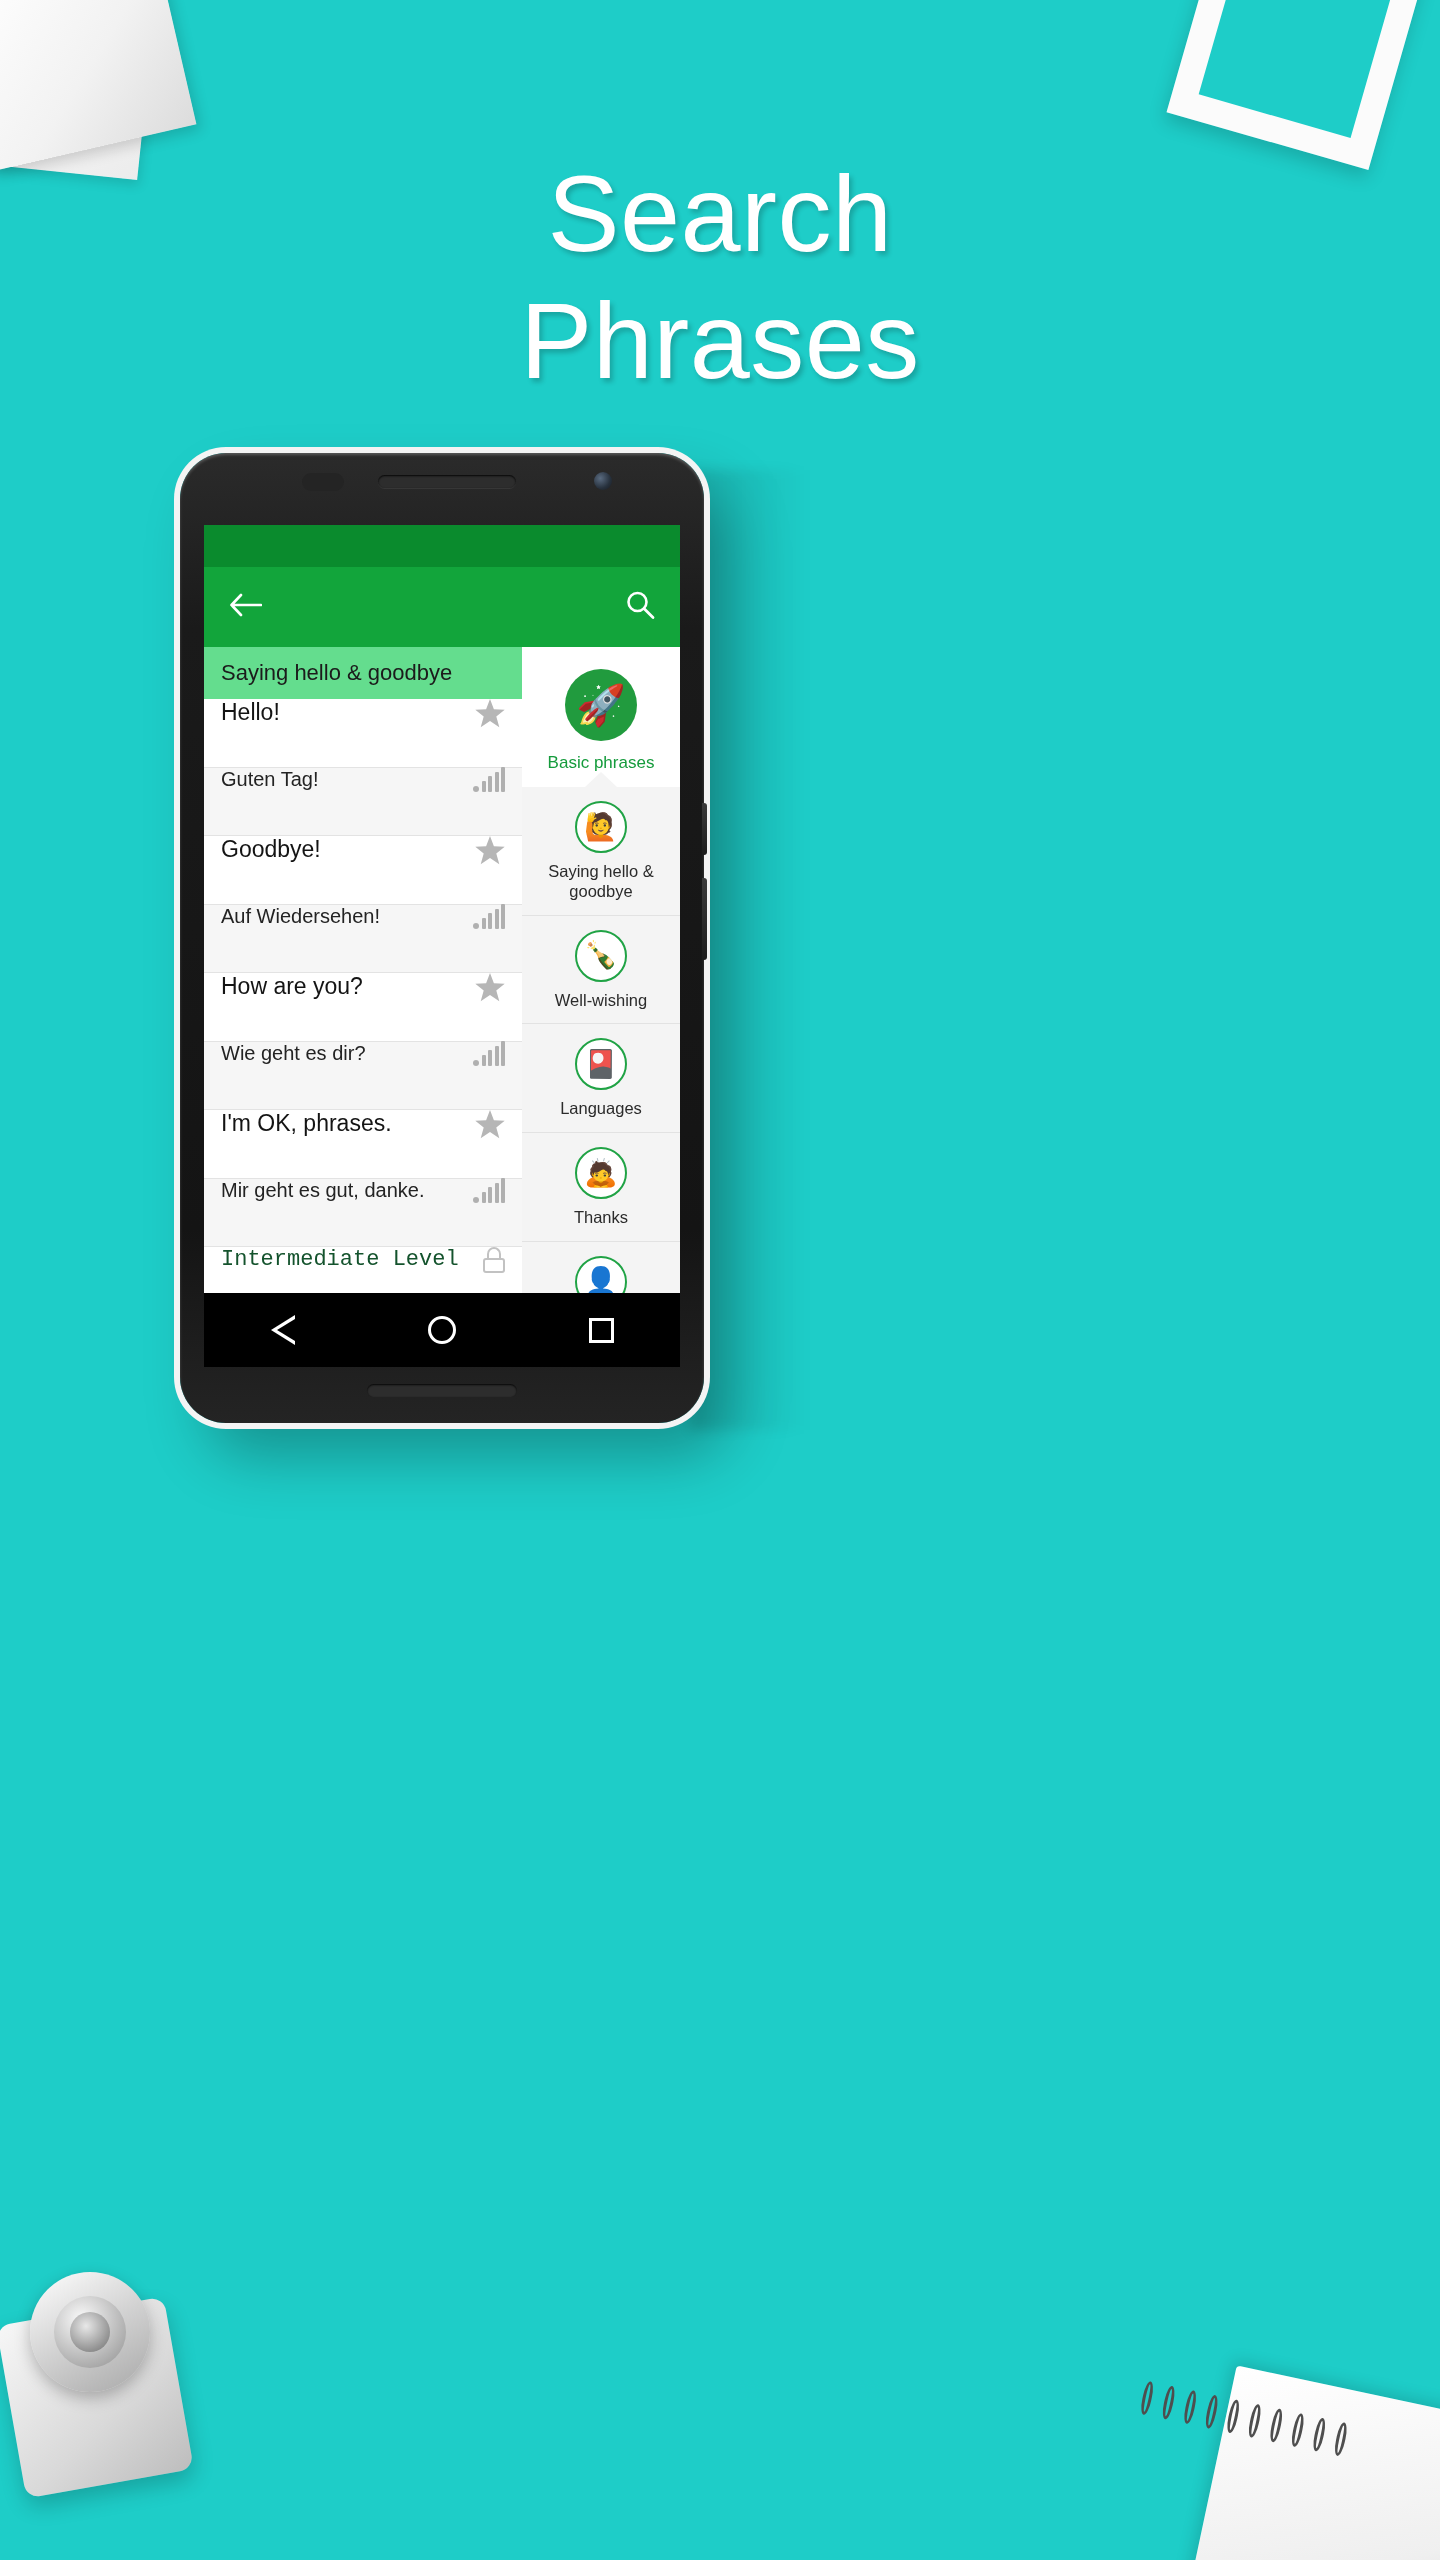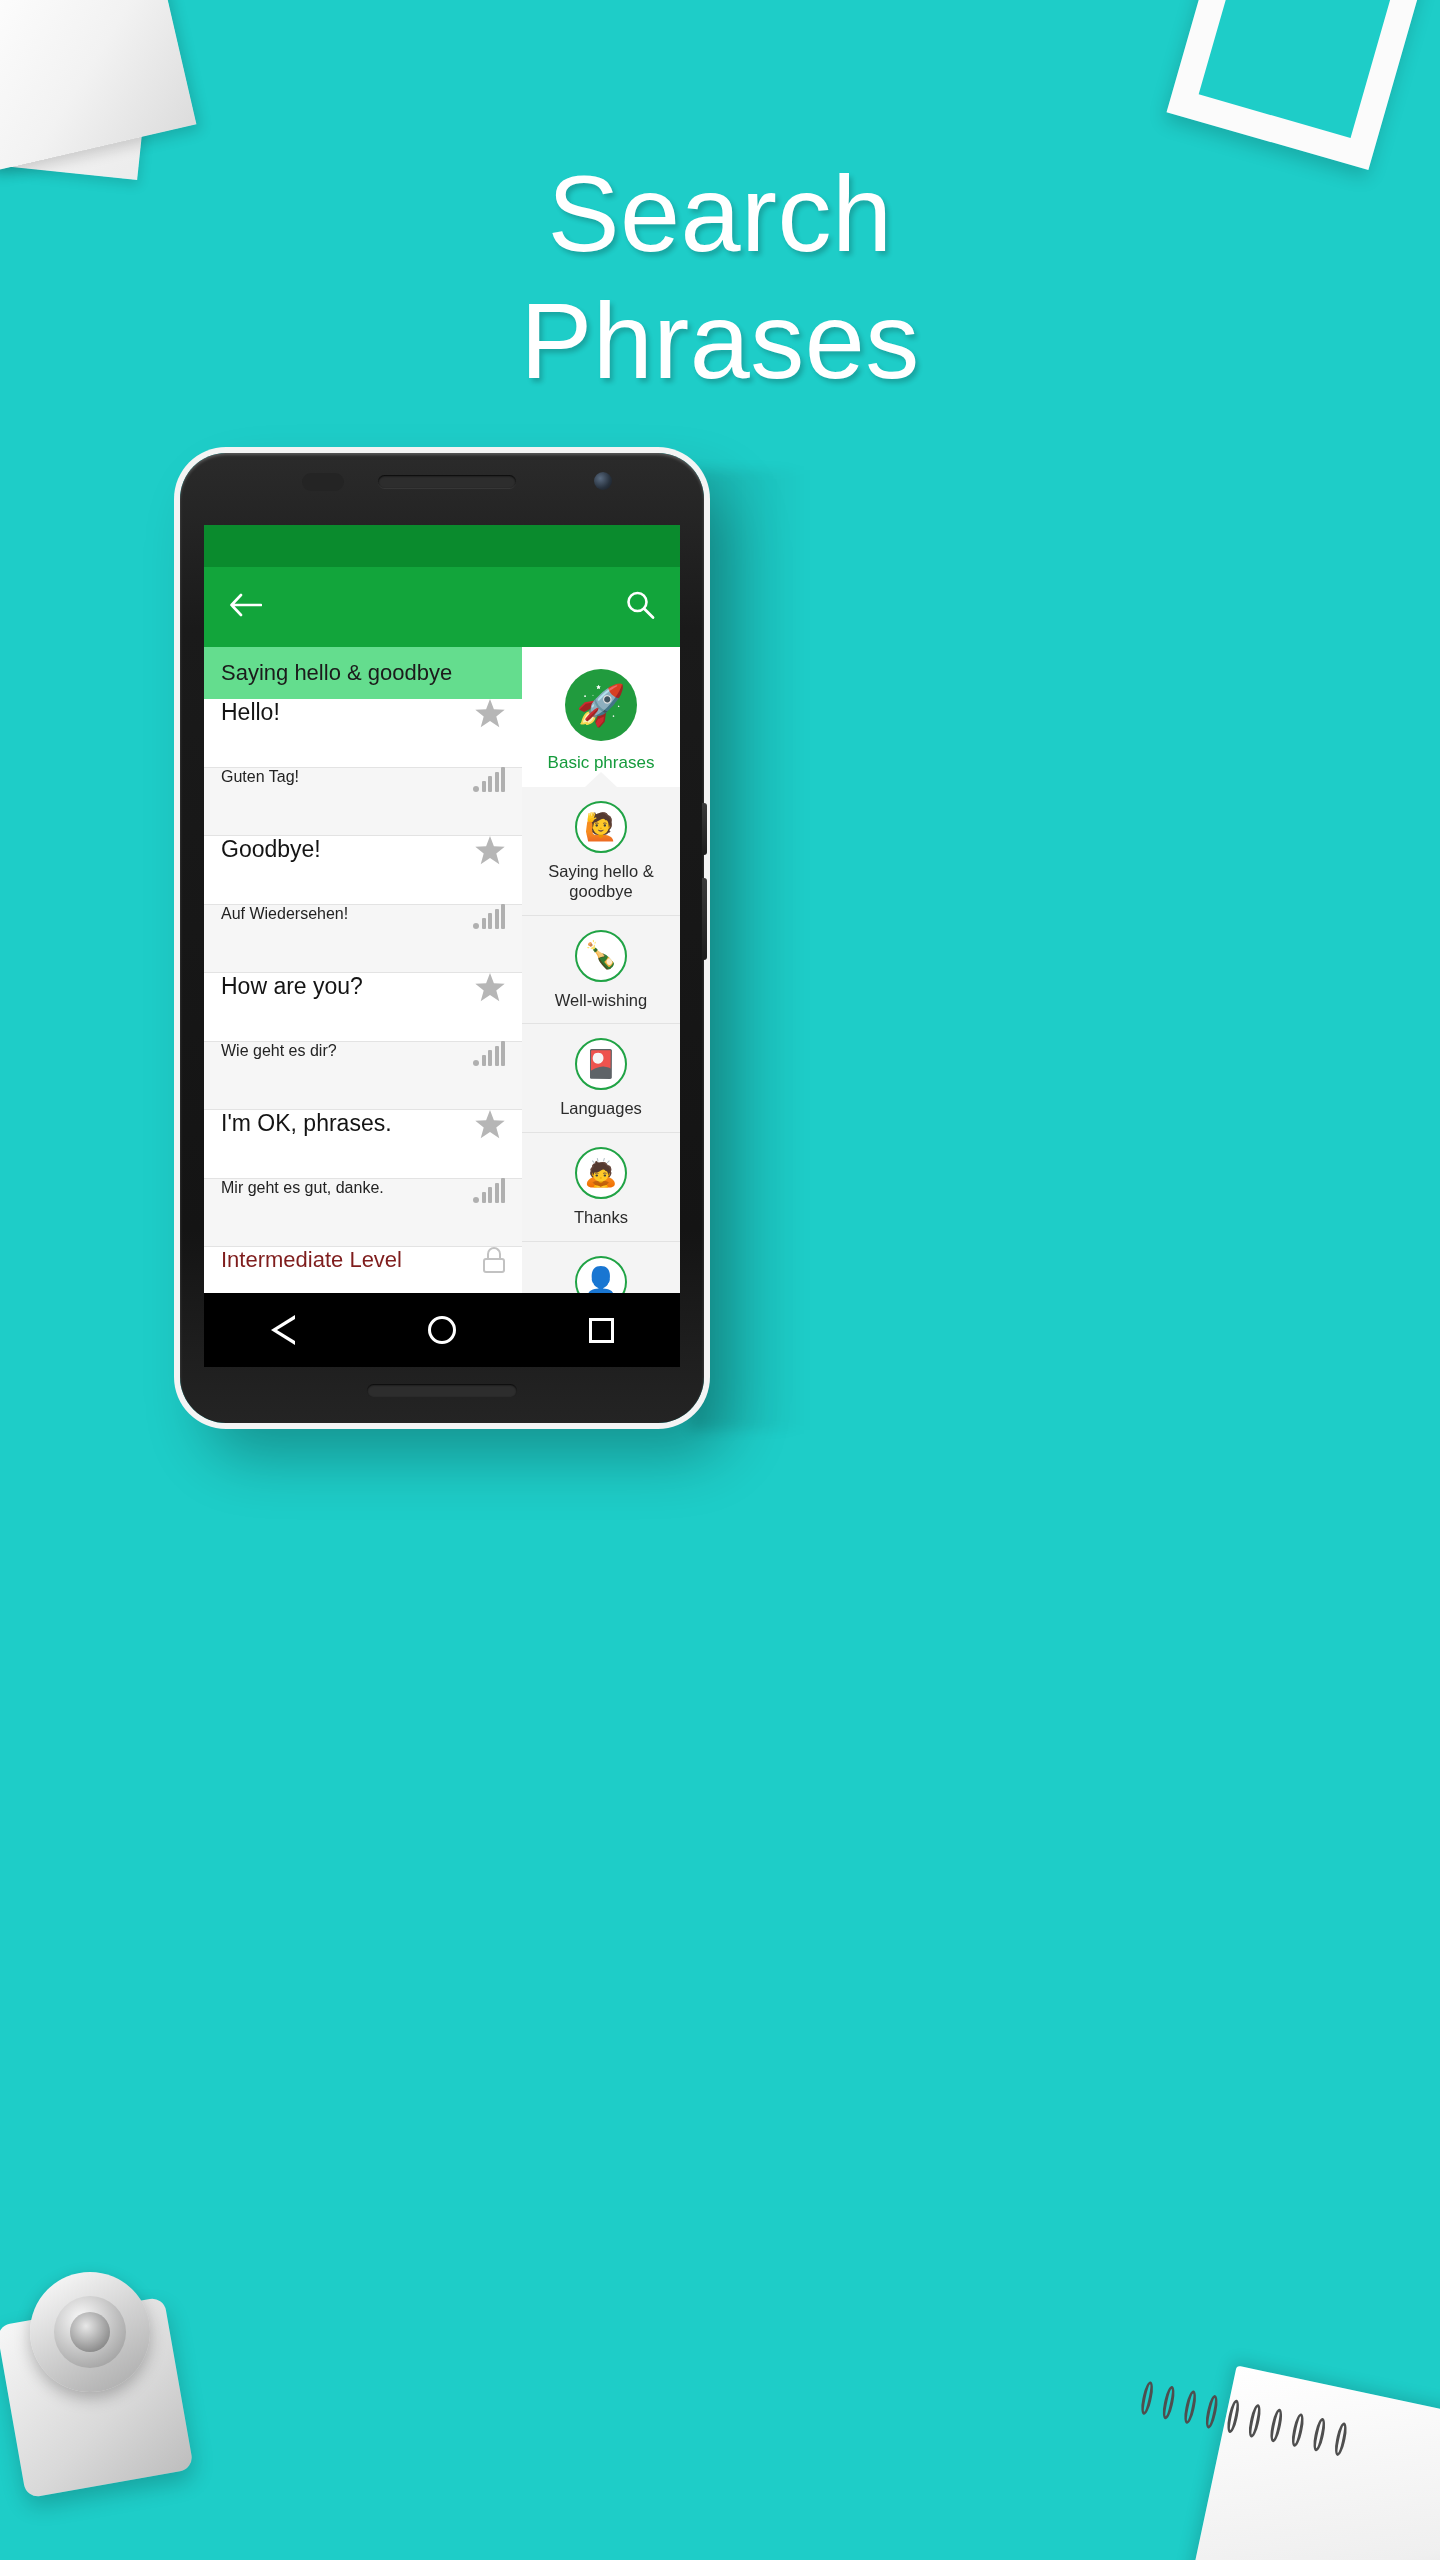--- a/index.html
+++ b/index.html
@@ -167,22 +167,22 @@
   }
   .row {
     height: 69px;
     display: flex; align-items: flex-start; justify-content: space-between;
     padding: 0 17px;
     border-bottom: 1px solid #e3e3e3;
     background: #ffffff;
   }
   .row.alt { background: #f6f6f6; height: 68px; }
   .row .txt { font-size: 23px; color: #141414; }
-  .row.alt .txt { font-size: 16px; color: #232323; }
-  .row.locked .txt { color: #7f1d1d; font-size: 22px; }
+  .row.alt .txt { font-size: 20px; color: #232323; }
+  .row.locked .txt { color: #14532d; font-size: 22px; font-family: Liberation Mono, monospace; }
 
   
   .star {
     width: 30px; height: 30px; flex: none;
     background: #b6b6b6;
     clip-path: polygon(50% 0%, 63% 34%, 99% 36%, 71% 58%, 81% 94%, 50% 73%, 19% 94%, 29% 58%, 1% 36%, 37% 34%);
   }
   
   .bars { display: flex; align-items: flex-end; gap: 2.5px; height: 24px; flex: none; }
   .bars i { width: 4px; background: #b0b0b0; border-radius: 1px; display: block; }

